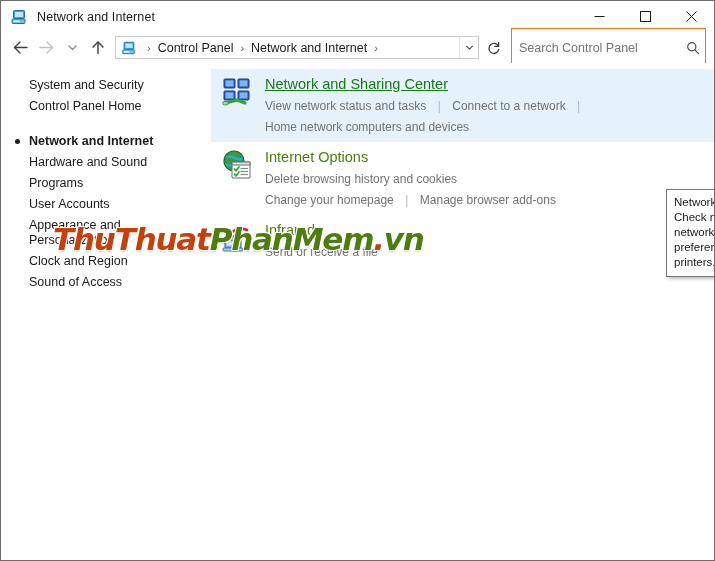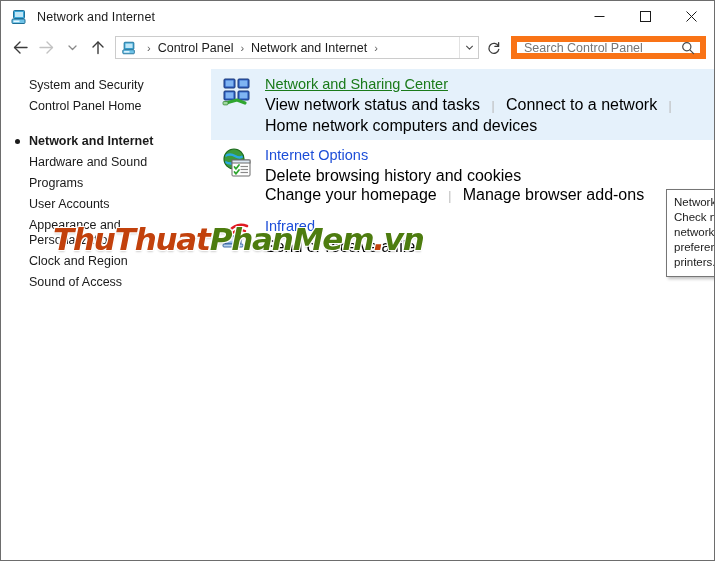--- a/index.html
+++ b/index.html
@@ -108,22 +108,22 @@
     border-left: 1px solid #e2e2e2;
     flex: 0 0 auto;
   }
   #refresh-btn {
     width: 22px; height: 23px;
     display: flex; align-items: center; justify-content: center;
     flex: 0 0 auto;
   }
   #search-box {
     width: 195px;
-    height: 23px;
-    border: 6px solid #f97316;
+    height: 40px;
+    border: 1px solid #f97316;
     background: #ffffff;
     display: flex;
     align-items: center;
     margin-left: 6px;
     flex: 0 0 auto;
   }
   #search-input {
     flex: 1 1 auto;
     border: none; outline: none;
     font-family: "Liberation Sans", sans-serif;
@@ -194,37 +194,37 @@
   .cat-icon {
     width: 32px; height: 32px;
     flex: 0 0 32px;
     margin-right: 12px;
     position: relative;
     margin-top: 1px;
   }
   .cat-body { flex: 1 1 auto; min-width: 0; }
   .cat-title {
     font-size: 14.5px;
-    color: #1d4ed8;
+    color: #4d7c0f;
     line-height: 19px;
     display: inline-block;
     cursor: default;
     white-space: nowrap;
   }
   .cat-title.hovered {
     text-decoration: underline;
     color: #1a7a1a;
   }
   .cat-links {
     margin-top: 2px;
     line-height: 17px;
   }
   .sublink {
-    font-size: 16px;
-    color: #000000;
+    font-size: 12px;
+    color: #737373;
     cursor: default;
     white-space: nowrap;
   }
   .sep {
     display: inline-block;
     color: #b9b9b9;
     padding: 0 7px;
     font-size: 12px;
     user-select: none;
   }

